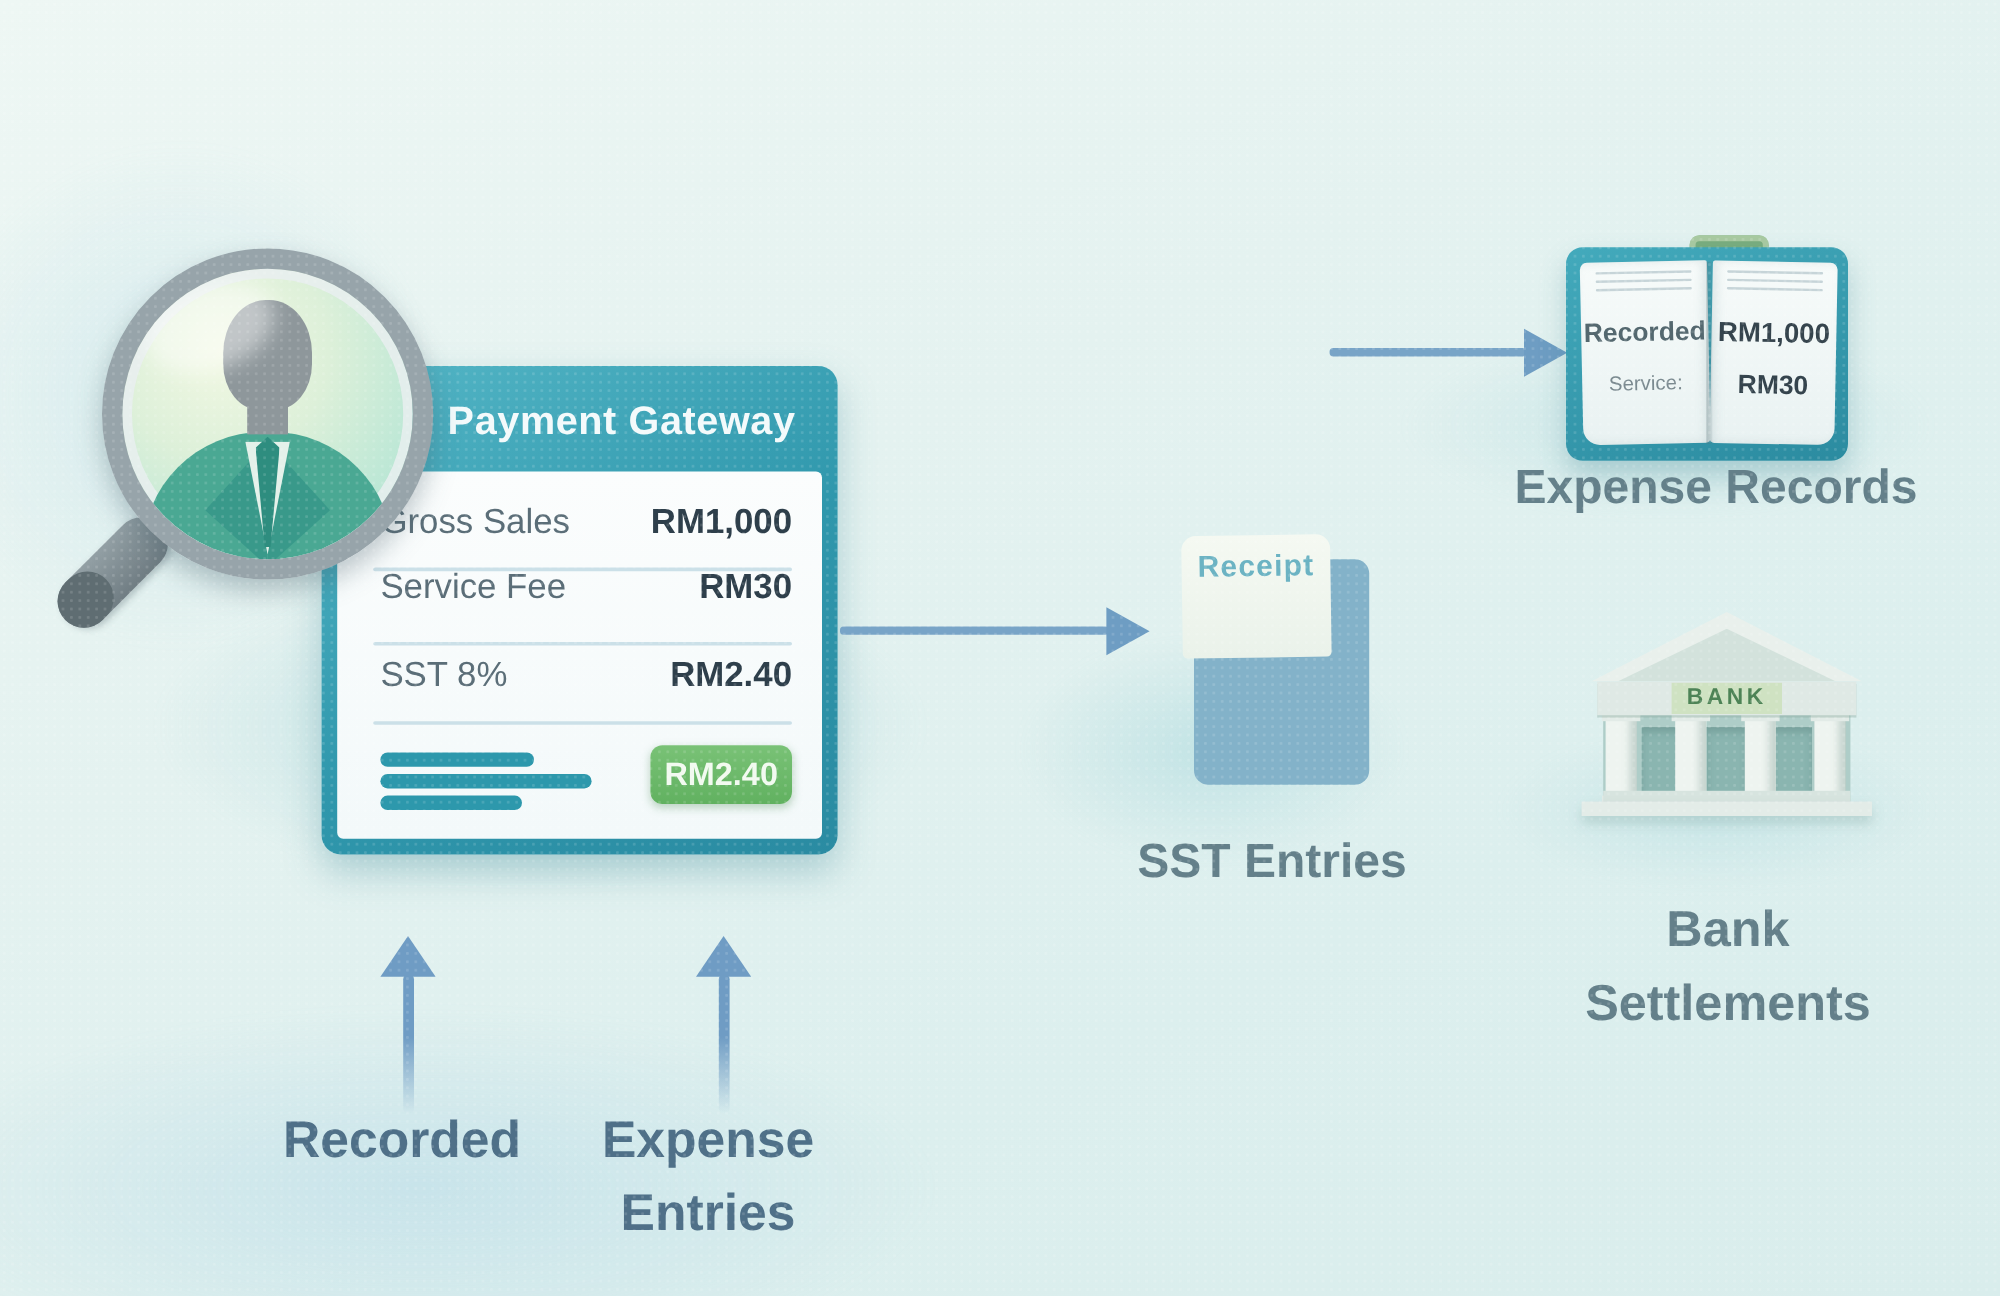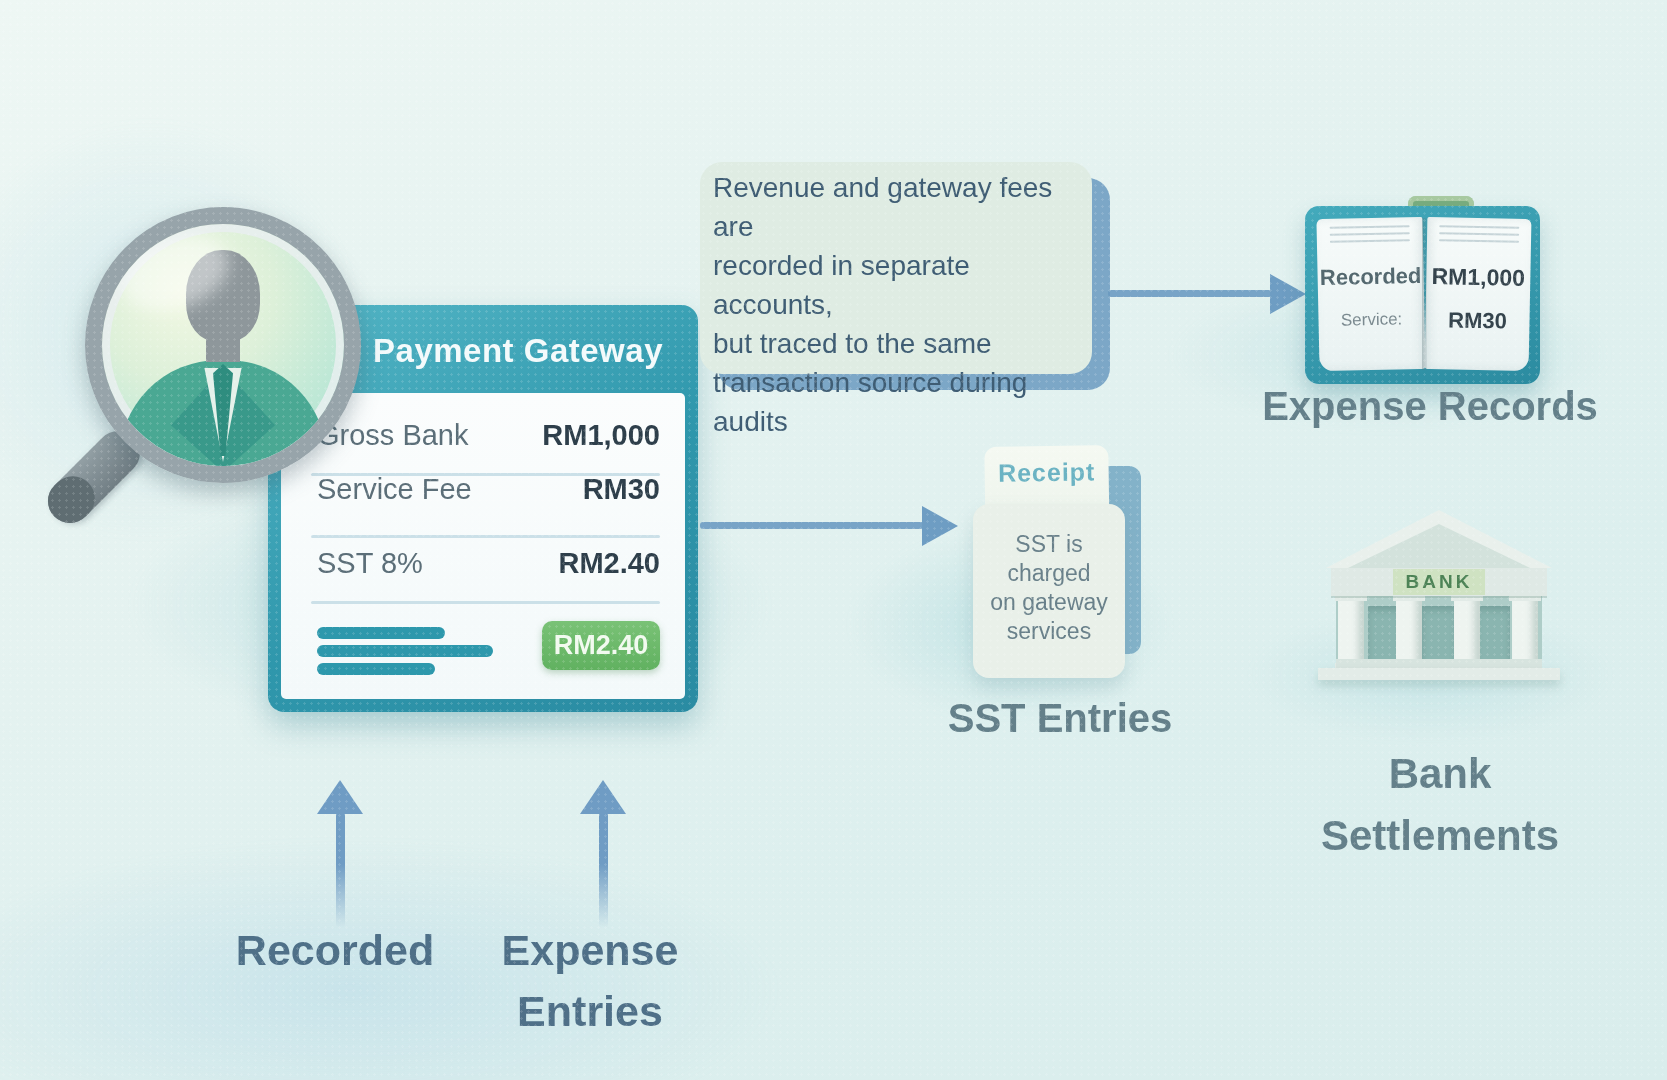--- a/index.html
+++ b/index.html
@@ -150,48 +150,41 @@
   <div class="blob" style="left:1170px;top:280px;width:440px;height:150px;background:radial-gradient(closest-side,rgba(160,212,218,.35),rgba(160,212,218,0));"></div>
   <div class="blob" style="left:1250px;top:610px;width:360px;height:130px;background:radial-gradient(closest-side,rgba(160,212,218,.35),rgba(160,212,218,0));"></div>
   <div class="blob" style="left:-80px;top:840px;width:860px;height:300px;background:radial-gradient(closest-side,rgba(150,200,225,.3),rgba(150,200,225,0));"></div>
   <div class="blob" style="left:-60px;top:120px;width:420px;height:420px;background:radial-gradient(closest-side,rgba(170,215,230,.3),rgba(170,215,230,0));"></div>
 
 
   <div class="card">
     <div class="card-header">Payment Gateway</div>
     <div class="card-body">
       <div class="crow" style="top:22px;">
-        <span class="lab">Gross Bank</span>
+        <span class="lab">Gross Sales</span>
         <span class="val">RM1,000</span>
       </div>
       <div class="cdiv" style="top:80px;"></div>
       <div class="crow" style="top:76px;">
         <span class="lab">Service Fee</span>
         <span class="val">RM30</span>
       </div>
       <div class="cdiv" style="top:142px;"></div>
       <div class="crow" style="top:150px;">
         <span class="lab">SST 8%</span>
         <span class="val">RM2.40</span>
       </div>
       <div class="cdiv" style="top:208px;"></div>
       <div class="sumbar" style="top:234px;width:128px;"></div>
       <div class="sumbar" style="top:252px;width:176px;"></div>
       <div class="sumbar" style="top:270px;width:118px;"></div>
       <div class="badge">RM2.40</div>
     </div>
   </div>
 
-  <div class="callout">
-    <div class="callout-text">Revenue and gateway fees are
-recorded in separate accounts,
-but traced to the same
-transaction source during
-audits</div>
-  </div>
 
   <div class="h-arrow" style="left:1108px;top:290px;width:164px;"></div>
 
   <div class="book">
     <div class="bookmark"></div>
     <div class="book-cover"></div>
     <div class="page left">
       <div class="rule" style="top:8px;"></div>
       <div class="rule" style="top:15px;"></div>
       <div class="rule" style="top:22px;"></div>
@@ -207,25 +200,20 @@
     </div>
     <div class="spine"></div>
   </div>
   <div class="sec-label" style="left:1230px;top:384px;width:400px;">Expense Records</div>
 
   <div class="h-arrow" style="left:700px;top:522px;width:224px;"></div>
 
   <div class="receipt-back"></div>
   <div class="receipt-paper">
     <div class="receipt-title">Receipt</div>
-  </div>
-  <div class="receipt-front">
-    <div class="receipt-note">SST is charged
-on gateway
-services</div>
   </div>
   <div class="sec-label" style="left:880px;top:696px;width:360px;">SST Entries</div>
 
   <div class="bank">
     <div class="hall"></div>
     <div class="opening" style="left:42px;"></div>
     <div class="opening" style="left:96px;"></div>
     <div class="opening" style="left:150px;"></div>
     <div class="column" style="left:12px;"></div>
     <div class="column" style="left:70px;"></div>

